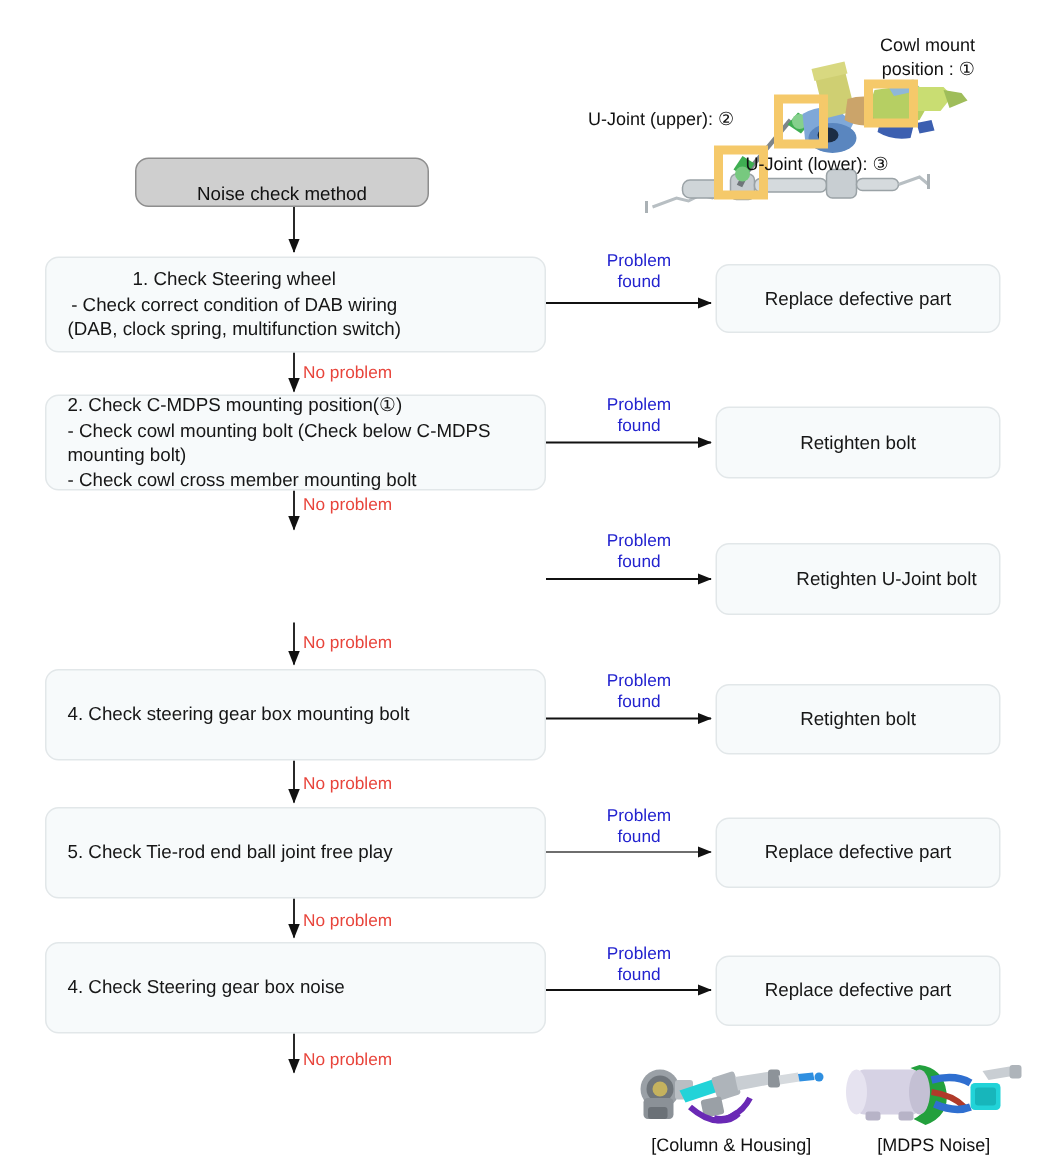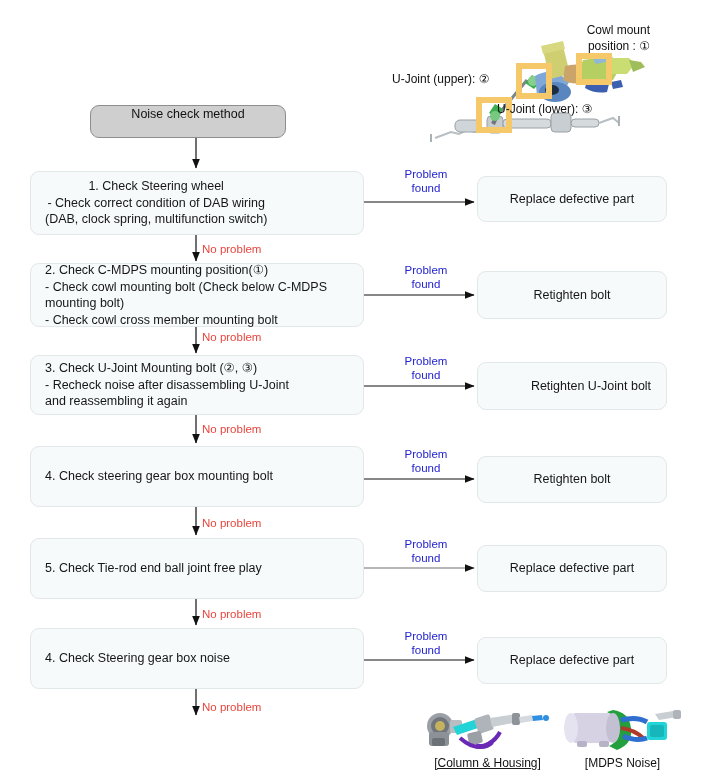--- a/index.html
+++ b/index.html
@@ -47,21 +47,21 @@
   .node.center .node-text { text-align: center; padding: 0 10px;}
 
   
   .start-node {
     position: absolute;
     box-sizing: border-box;
     background: #cfcfcf;
     border: 1px solid #8e8e8e;
     border-radius: 9px;
     display: flex;
-    align-items: flex-start;
+    align-items: flex-end;
     justify-content: center;
   }
   .start-node .node-text { font-size: 12.5px; color: #111; }
 
   
   .edge-label {
     position: absolute;
     font-size: 11.5px;
     line-height: 14px;
     white-space: pre-line;
@@ -204,25 +204,20 @@
    - Check correct condition of DAB wiring
     (DAB, clock spring, multifunction switch)</span>
   </div>
 
   <div class="node" style="left:30px; top:247px; width:334px; height:64px;">
     <span class="node-text">2. Check C-MDPS mounting position(①)
  - Check cowl mounting bolt (Check below C-MDPS mounting bolt)
  - Check cowl cross member mounting bolt</span>
   </div>
 
-  <div class="node" style="left:30px; top:339px; width:334px; height:60px;">
-    <span class="node-text">3. Check U-Joint Mounting bolt (②, ③)
-   - Recheck noise after disassembling U-Joint
-and reassembling it again</span>
-  </div>
 
   <div class="node" style="left:30px; top:430px; width:334px; height:61px;">
     <span class="node-text">4. Check steering gear box mounting bolt</span>
   </div>
 
   <div class="node" style="left:30px; top:522px; width:334px; height:61px;">
     <span class="node-text">5. Check Tie-rod end ball joint free play</span>
   </div>
 
   <div class="node" style="left:30px; top:612px; width:334px; height:61px;">
@@ -267,21 +262,21 @@
 found</div>
   <div class="edge-label problem-found" style="left:393px; top:338px; width:66px;">Problem
 found</div>
   <div class="edge-label problem-found" style="left:393px; top:431px; width:66px;">Problem
 found</div>
   <div class="edge-label problem-found" style="left:393px; top:521px; width:66px;">Problem
 found</div>
   <div class="edge-label problem-found" style="left:393px; top:613px; width:66px;">Problem
 found</div>
 
-  <div class="part-figure" style="left:420px; top:690px; width:135px;text-decoration:underline;">
+  <div class="part-figure" style="left:420px; top:690px; width:135px;">
     <svg class="part-art" viewBox="0 0 135 48" width="135" height="48">
 
       <g>
         <ellipse cx="20" cy="20" rx="13" ry="13" fill="#9aa0a6"></ellipse>
         <ellipse cx="20" cy="20" rx="9" ry="9" fill="#6f757b"></ellipse>
         <ellipse cx="20" cy="20" rx="5" ry="5" fill="#c5b25e"></ellipse>
         <rect x="9" y="26" width="20" height="14" rx="3" fill="#8b9197"></rect>
         <rect x="12" y="32" width="13" height="8" rx="2" fill="#6b7177"></rect>
         <rect x="30" y="14" width="12" height="13" rx="2" fill="#b9bec3"></rect>
       </g>

